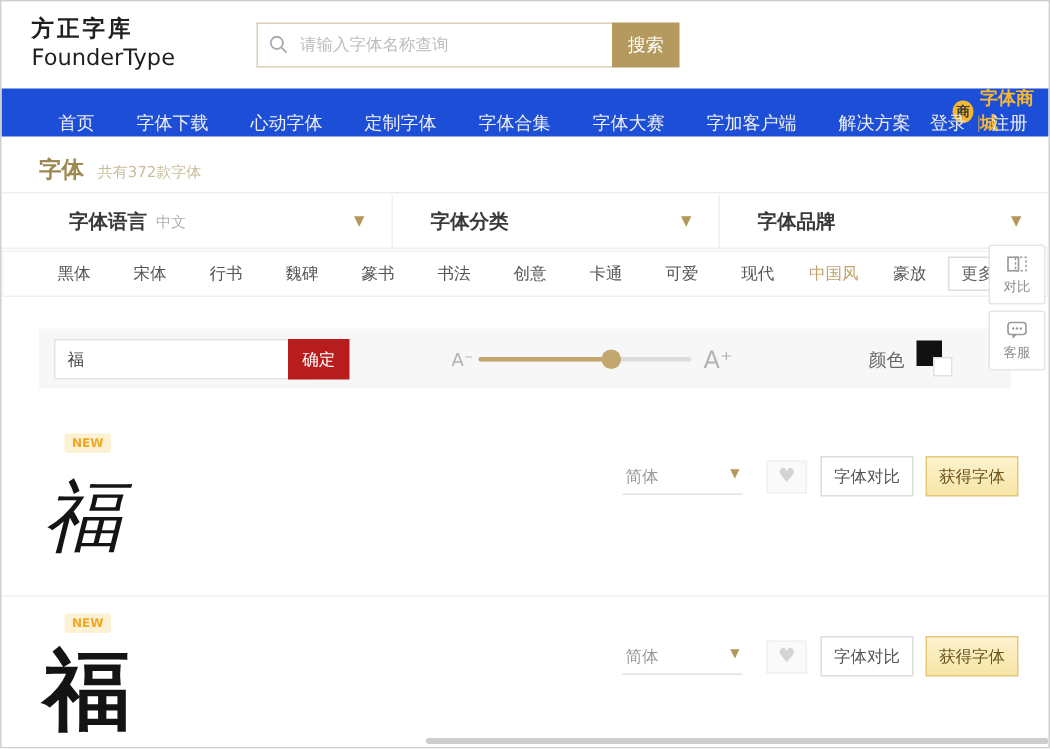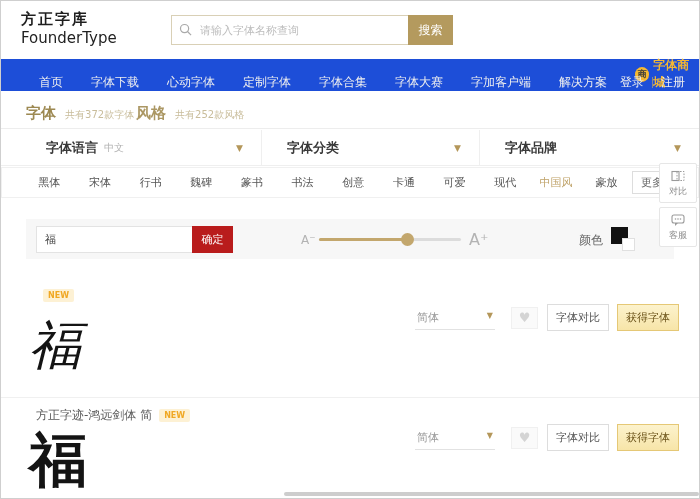--- a/index.html
+++ b/index.html
@@ -157,24 +157,20 @@
       <span class="sep"></span>
       <span>注册</span>
     </span>
   </div>
 
   <div class="tabs">
     <span class="tab tab-font">
       <span class="t">字体</span>
       <span class="c">共有372款字体</span>
     </span>
-    <span class="tab tab-style">
-      <span class="t">风格</span>
-      <span class="c">共有252款风格</span>
-    </span>
   </div>
 
   <div class="filters">
     <div class="filter-cell fc1">
       <span class="filter-label">字体语言</span>
       <span class="filter-value">中文</span>
       <span class="filter-arrow">▼</span>
     </div>
     <div class="filter-cell fc2">
       <span class="filter-label">字体分类</span>
@@ -248,21 +244,20 @@
       </span>
       <button class="compare-btn">字体对比</button>
       <button class="get-btn">获得字体</button>
     </span>
   </div>
   <div class="glyph glyph1">福</div>
 
   <div class="row-divider"></div>
 
   <div class="font-row-head fr2">
-    <span class="font-name">方正字迹-鸿远剑体 简</span>
     <span class="badge-new">NEW</span>
     <span class="row-controls">
       <span class="variant-select">
         <span>简体</span>
         <span class="arrow">▼</span>
       </span>
       <span class="heart-btn">
         <span class="h">♥</span>
       </span>
       <button class="compare-btn">字体对比</button>

